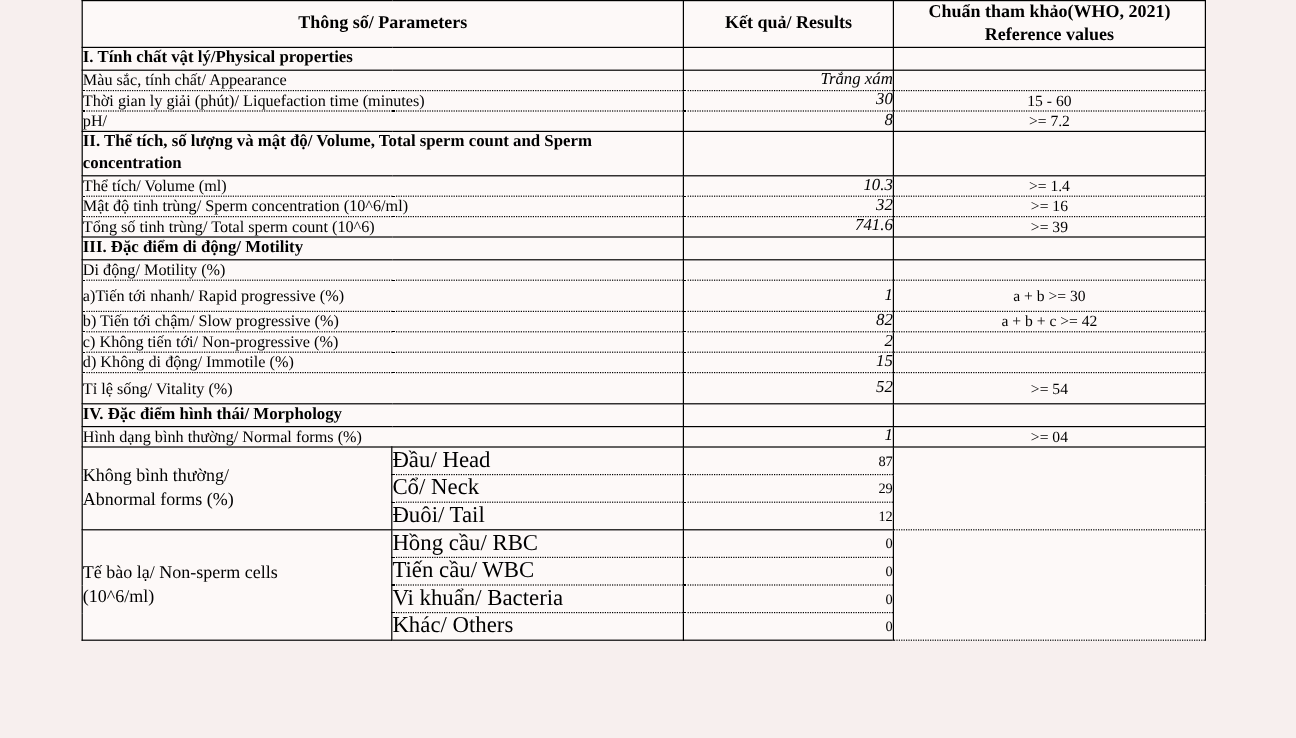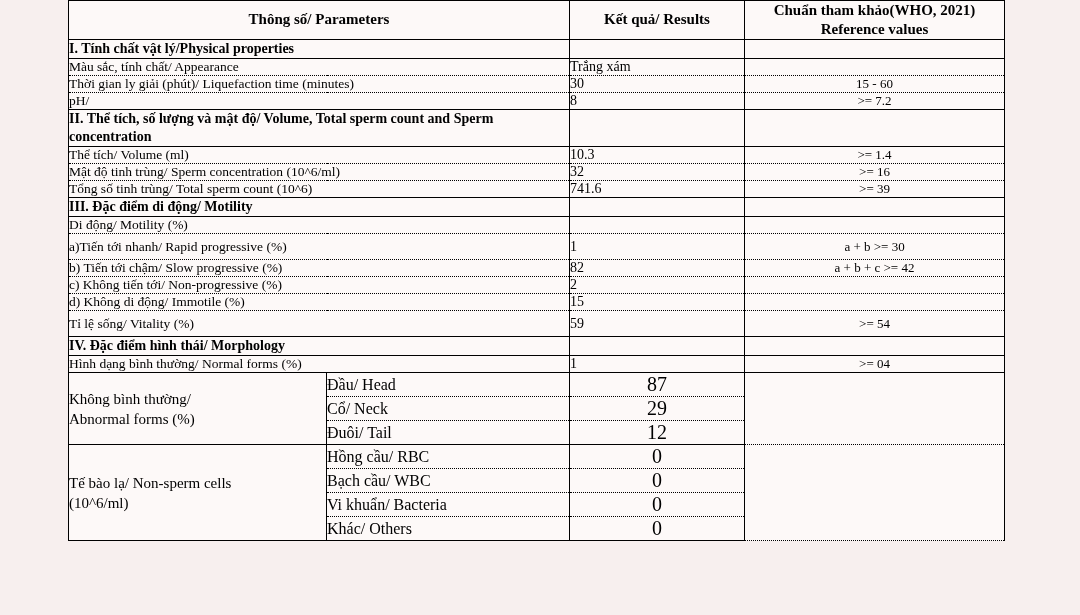--- a/index.html
+++ b/index.html
@@ -63,56 +63,57 @@
     padding: 2px 6px 2px 10px;
     font-size: 13.5px;
     border-top: 1px dotted #000 !important;
     border-bottom: 1px dotted #000 !important;
     border-left: 1px solid #000 !important;
     border-right: 1px solid #000 !important;
     white-space: nowrap;
     margin-top: 24px;
   }
   .val {
-    text-align: left;
+    text-align: right;
     font-size: 14px;
     padding: 2px 4px;
     border-top: 1px dotted #000 !important;
     border-bottom: 1px dotted #000 !important;
+    font-style: italic;
   }
   .ref {
     text-align: center;
     font-size: 13px;
     padding: 2px 4px;
     border-top: 1px dotted #000 !important;
     border-bottom: 1px dotted #000 !important;
     margin-left: 28px;
   }
   .solidtop { border-top: 1px solid #000 !important; }
   .solidbot { border-bottom: 1px solid #000 !important; }
   .blank { border-top: 1px dotted #000 !important; border-bottom: 1px dotted #000 !important; }
   .groupleft {
     padding: 4px 6px 4px 10px;
     font-size: 15px;
     line-height: 1.35;
     vertical-align: middle;
   }
   .subitem {
     padding: 3px 6px 3px 10px;
-    font-size: 16px;
+    font-size: 19px;
     border-top: 1px dotted #000 !important;
     border-bottom: 1px dotted #000 !important;
     border-left: 1px solid #000 !important;
     margin-top: 16px;
   }
   .subitem.first { border-top: 1px solid #000 !important; }
   .subitem.last { border-bottom: 1px solid #000 !important; }
   .valcell-sub {
-    text-align: center;
-    font-size: 20px;
+    text-align: right;
+    font-size: 12px;
     border-top: 1px dotted #000 !important;
     border-bottom: 1px dotted #000 !important;
   }
   .valcell-sub.first { border-top: 1px solid #000 !important; }
   .valcell-sub.last { border-bottom: 1px solid #000 !important; }
   .rowh22 { height: 22px; }
   .tall { height: 26px; }
 </style>
 </head>
 <body>
@@ -203,21 +204,21 @@
           <td class="val">2</td>
           <td class="ref"></td>
         </tr>
         <tr>
           <td colspan="2" class="param">d) Không di động/ Immotile (%)</td>
           <td class="val">15</td>
           <td class="ref"></td>
         </tr>
         <tr class="tall">
           <td colspan="2" class="param solidbot">Tỉ lệ sống/ Vitality (%)</td>
-          <td class="val solidbot">59</td>
+          <td class="val solidbot">52</td>
           <td class="ref solidbot">&gt;= 54</td>
         </tr>
 
         <tr class="section">
           <td colspan="2" class="solidtop">IV. Đặc điểm hình thái/ Morphology</td>
           <td class="solidtop"></td>
           <td class="solidtop"></td>
         </tr>
         <tr>
           <td colspan="2" class="param solidbot">Hình dạng bình thường/ Normal forms (%)</td>
@@ -246,21 +247,21 @@
         <tr class="rowh22">
           <td class="groupleft" rowspan="4">
             <span>Tế bào lạ/ Non-sperm cells</span><br>
             <span>(10^6/ml)</span>
           </td>
           <td class="subitem first">Hồng cầu/ RBC</td>
           <td class="valcell-sub first">0</td>
           <td class="blank solidtop" rowspan="4"></td>
         </tr>
         <tr class="rowh22">
-          <td class="subitem">Bạch cầu/ WBC</td>
+          <td class="subitem">Tiến cầu/ WBC</td>
           <td class="valcell-sub">0</td>
         </tr>
         <tr class="rowh22">
           <td class="subitem">Vi khuẩn/ Bacteria</td>
           <td class="valcell-sub">0</td>
         </tr>
         <tr class="rowh22">
           <td class="subitem last">Khác/ Others</td>
           <td class="valcell-sub last">0</td>
         </tr>

